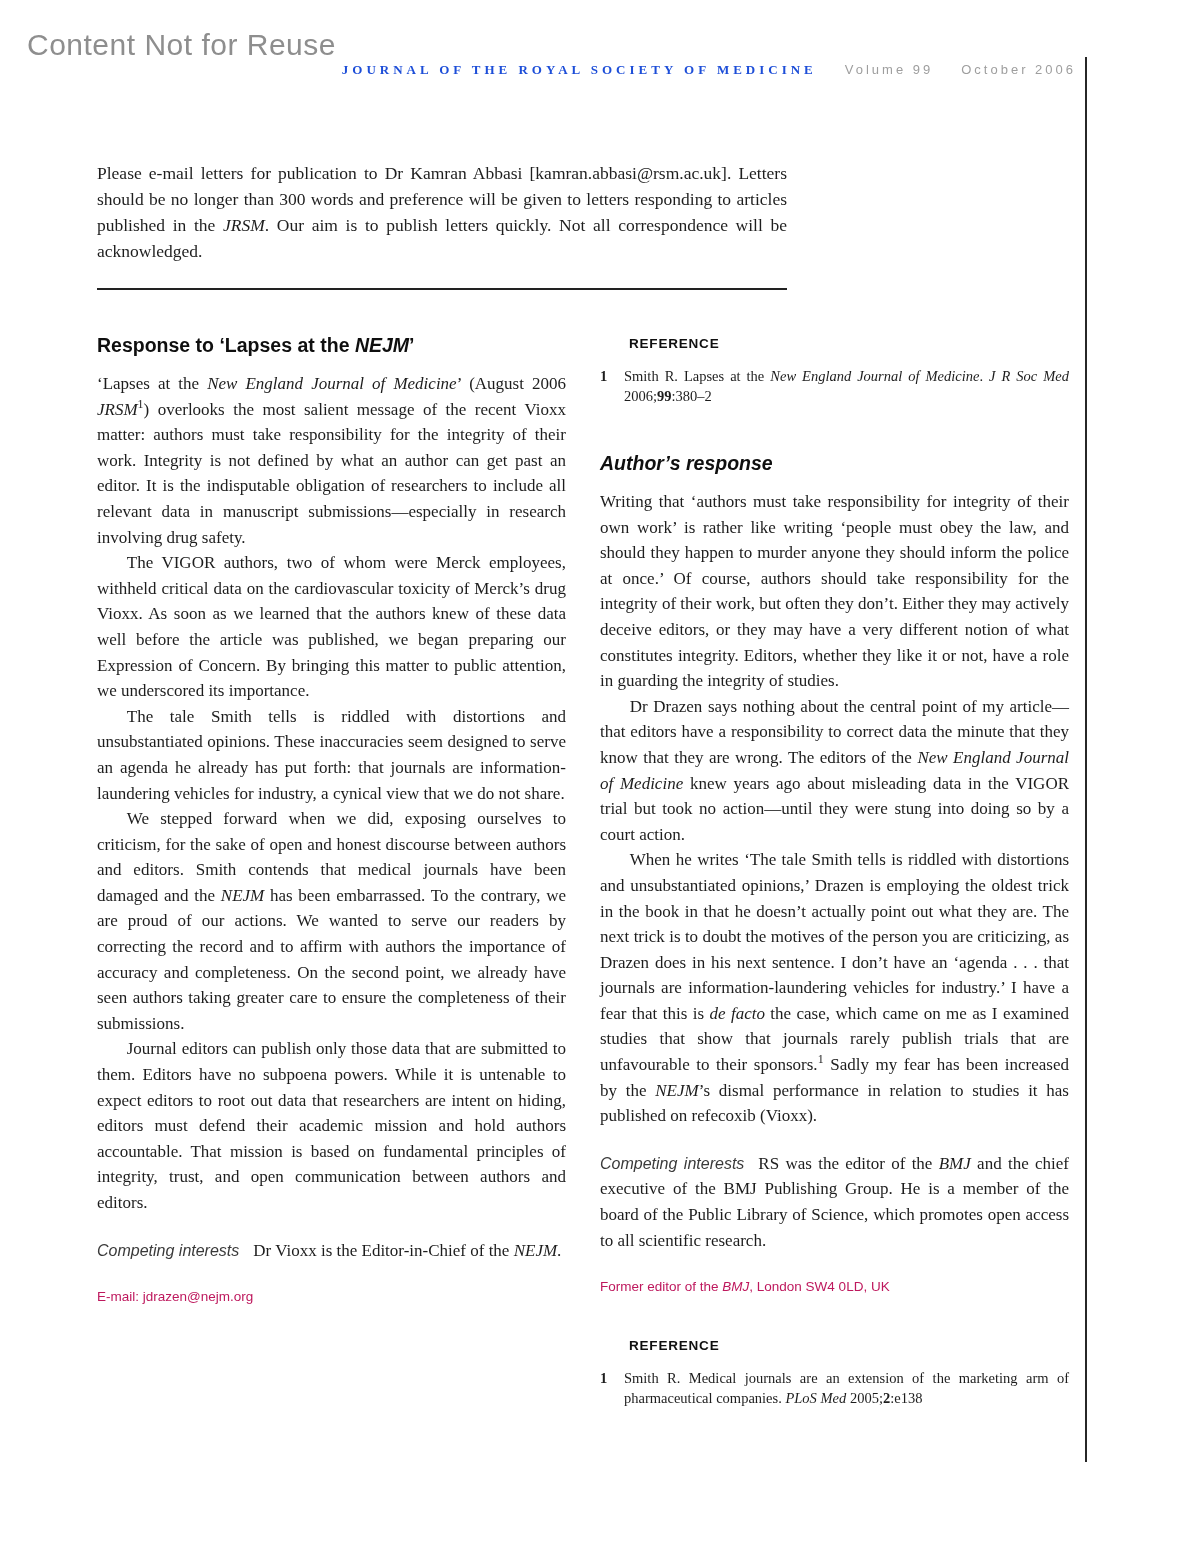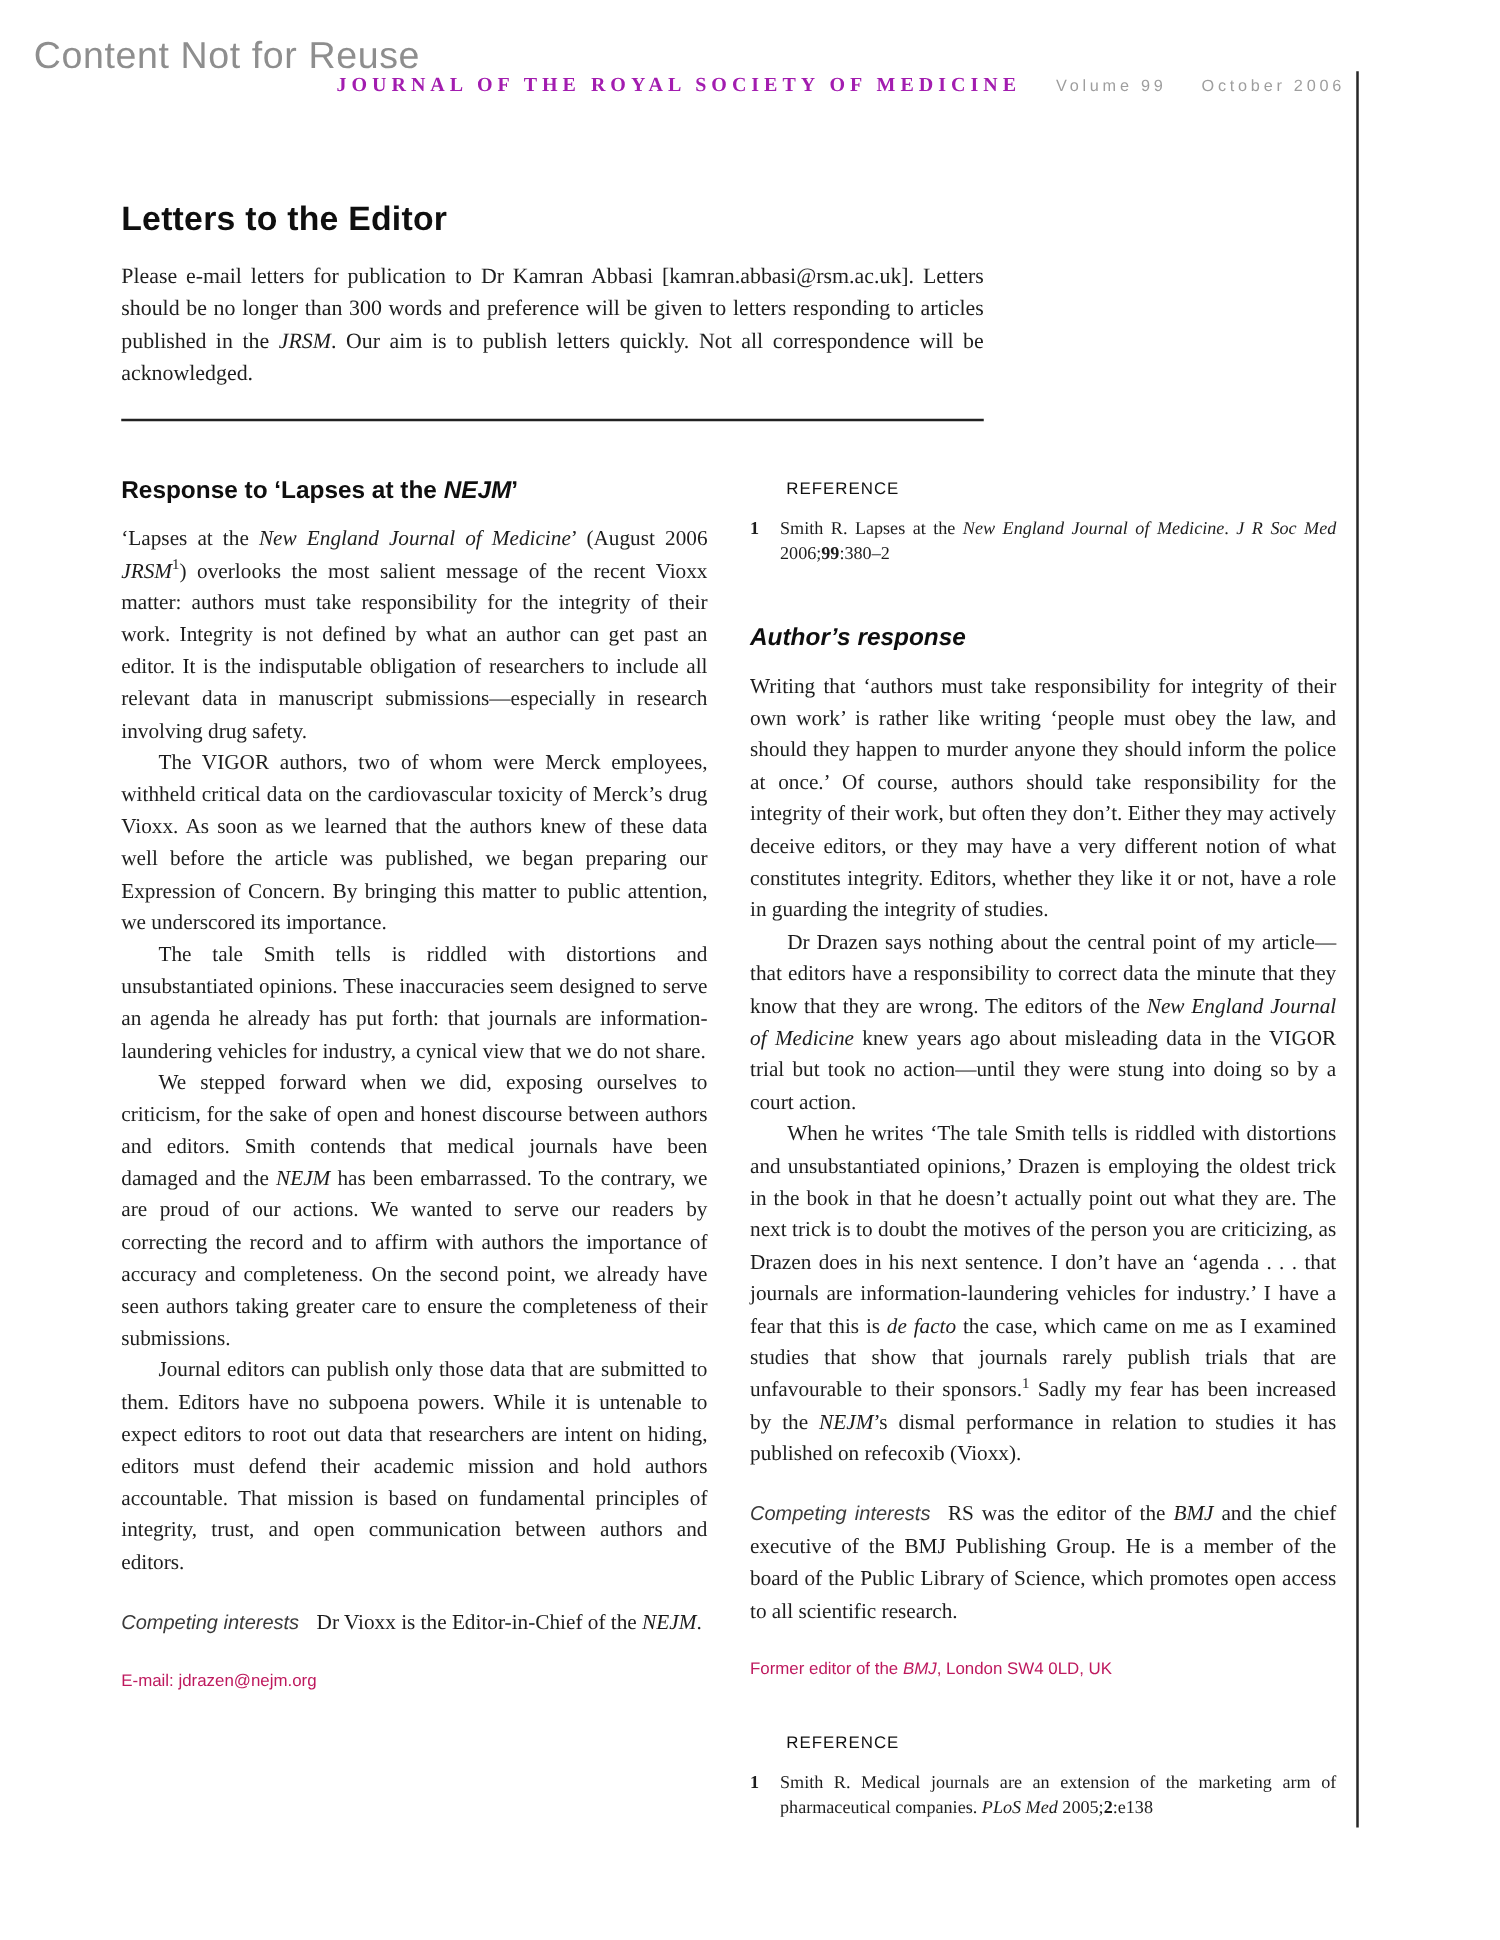--- a/index.html
+++ b/index.html
@@ -4,22 +4,22 @@
 <style>
   html,body{margin:0;padding:0;background:#ffffff;}
   .page{position:relative;width:1092px;height:1552px;background:#ffffff;overflow:hidden;
         font-family:"Liberation Serif",serif;color:#1d1d1d;}
 
   .watermark{position:absolute;top:28px;left:27px;
              font-family:"Liberation Sans",sans-serif;font-size:30px;font-weight:400;
              color:#8e8e8e;letter-spacing:0.5px;}
 
   .running-header{position:absolute;top:60px;left:0;width:1076px;text-align:right;white-space:nowrap;}
-  .rh-journal{font-family:"Liberation Serif",serif;font-weight:700;font-size:16px;
-              letter-spacing:4px;color:#a21caf;}
+  .rh-journal{font-family:"Liberation Serif",serif;font-weight:700;font-size:13px;
+              letter-spacing:4px;color:#1d4ed8;}
   .rh-vol,.rh-date{font-family:"Liberation Sans",sans-serif;font-size:13px;
               letter-spacing:3px;color:#9e9e9e;margin-left:24px;}
 
   .vrule{position:absolute;left:1085px;top:57px;width:2px;height:1405px;background:#272727;}
 
   .letters-tab{position:absolute;left:1088px;top:130px;width:90px;height:280px;
                display:flex;align-items:center;justify-content:center;}
   .letters-text{transform:rotate(-90deg);white-space:nowrap;
                 font-family:"Liberation Serif",serif;font-size:48px;
                 letter-spacing:2px;color:#131313;}
@@ -50,21 +50,21 @@
   .s-bd{font-weight:700;}
   .s-sup{vertical-align:super;font-size:70%;line-height:0;}
   .s-ci{font-family:"Liberation Sans",sans-serif;font-style:italic;font-size:16px;
         color:#3a3a3a;padding-right:14px;}
 
   .sig{margin-top:24px;}
   .sig-name{font-family:"Liberation Serif",serif;font-weight:700;font-size:18px;
             color:#141414;margin-bottom:5px;}
   .sig-line{font-family:"Liberation Sans",sans-serif;font-size:13.5px;line-height:19px;color:#be185d;}
 
-  .ref-head{font-family:"Liberation Sans",sans-serif;font-weight:400;font-size:13.5px;
+  .ref-head{font-family:"Liberation Sans",sans-serif;font-weight:700;font-size:13.5px;
             letter-spacing:0.8px;color:#101010;margin:2px 0 16px 0;padding-left:29px;}
   .ref-head.second{margin-top:42px;}
   .ref-entry{display:flex;font-size:14.5px;line-height:19.5px;color:#1d1d1d;}
   .ref-num{flex:0 0 24px;font-weight:700;}
   .ref-text{flex:1;text-align:justify;}
 </style>
 </head>
 <body>
 
 <div class="page">
@@ -80,21 +80,20 @@
   <div class="vrule"></div>
 
   <div class="letters-tab">
     <span class="letters-text">LETTERS</span>
   </div>
 
   <div class="pagenum">485</div>
 
   <div class="content">
 
-    <h1>Letters to the Editor</h1>
 
     <p class="intro"><span>Please e-mail letters for publication to Dr Kamran Abbasi [kamran.abbasi@rsm.ac.uk]. Letters should be no longer than 300 words and preference will be given to letters responding to articles published in the </span><span class="s-it">JRSM</span><span>. Our aim is to publish letters quickly. Not all correspondence will be acknowledged.</span></p>
 
     <div class="intro-rule"></div>
 
     <div class="cols">
 
       <div class="col">
         <h2><span>Response to ‘Lapses at the </span><span class="s-it">NEJM</span><span>’</span></h2>
         <p class="body"><span>‘Lapses at the </span><span class="s-it">New England Journal of Medicine</span><span>’ (August 2006 </span><span class="s-it">JRSM</span><span class="s-sup">1</span><span>) overlooks the most salient message of the recent Vioxx matter: authors must take responsibility for the integrity of their work. Integrity is not defined by what an author can get past an editor. It is the indisputable obligation of researchers to include all relevant data in manuscript submissions—especially in research involving drug safety.</span></p>

